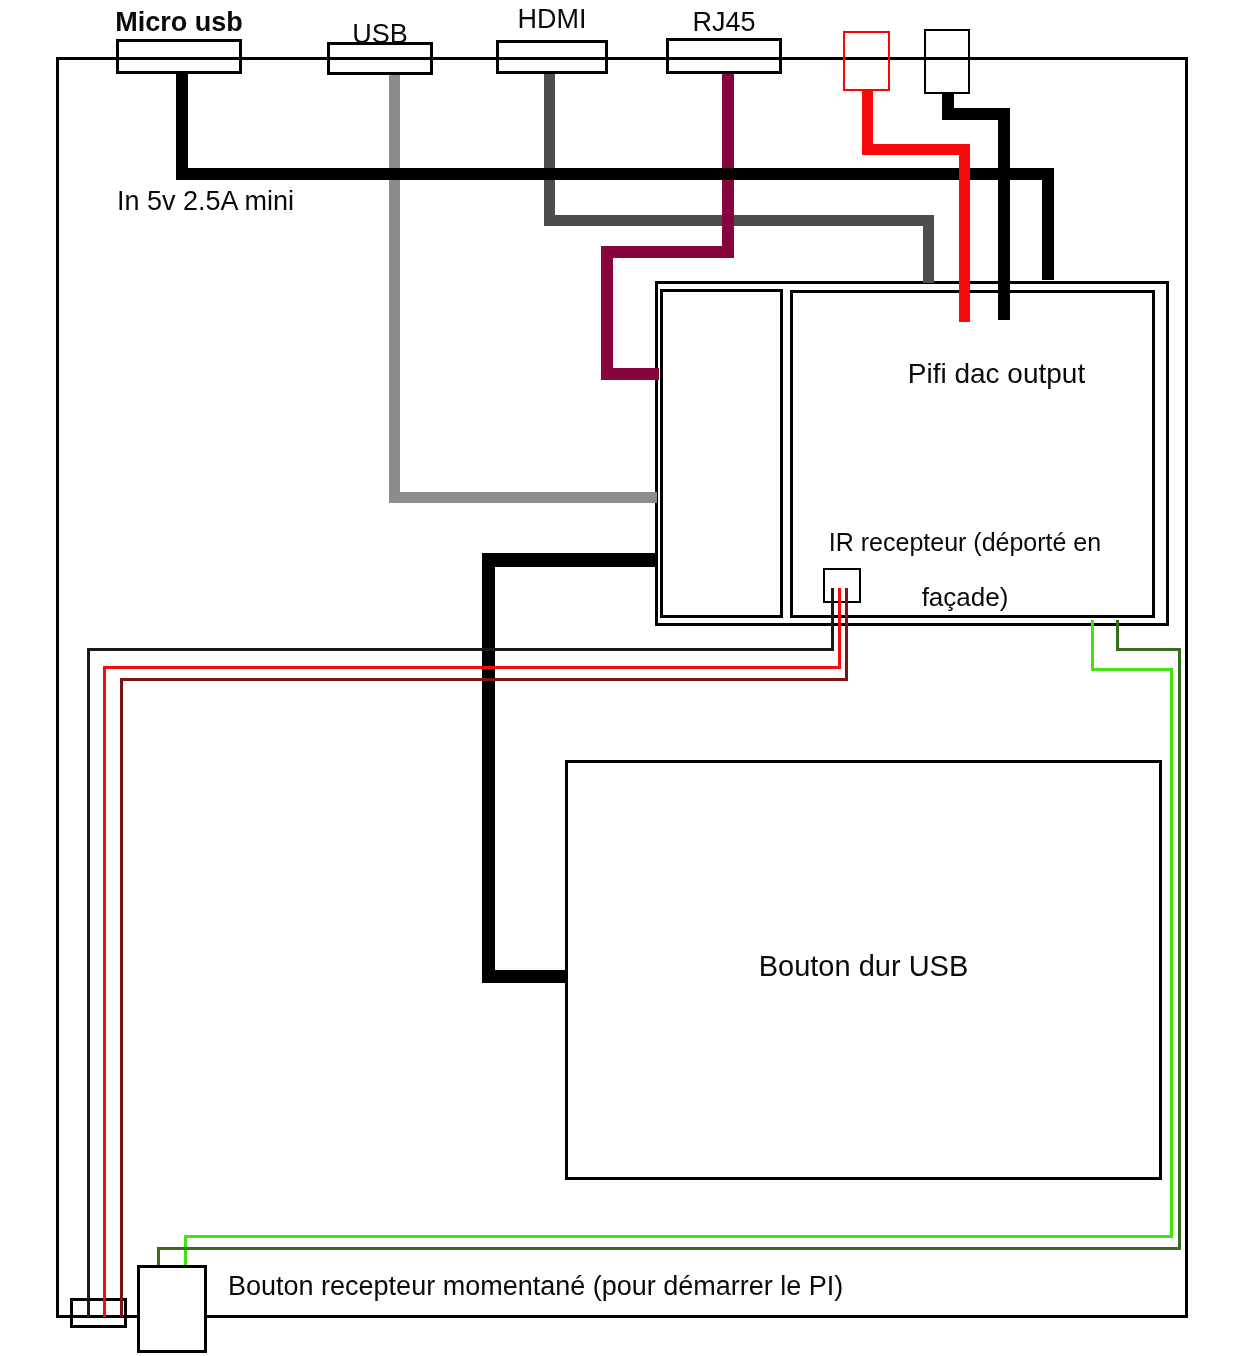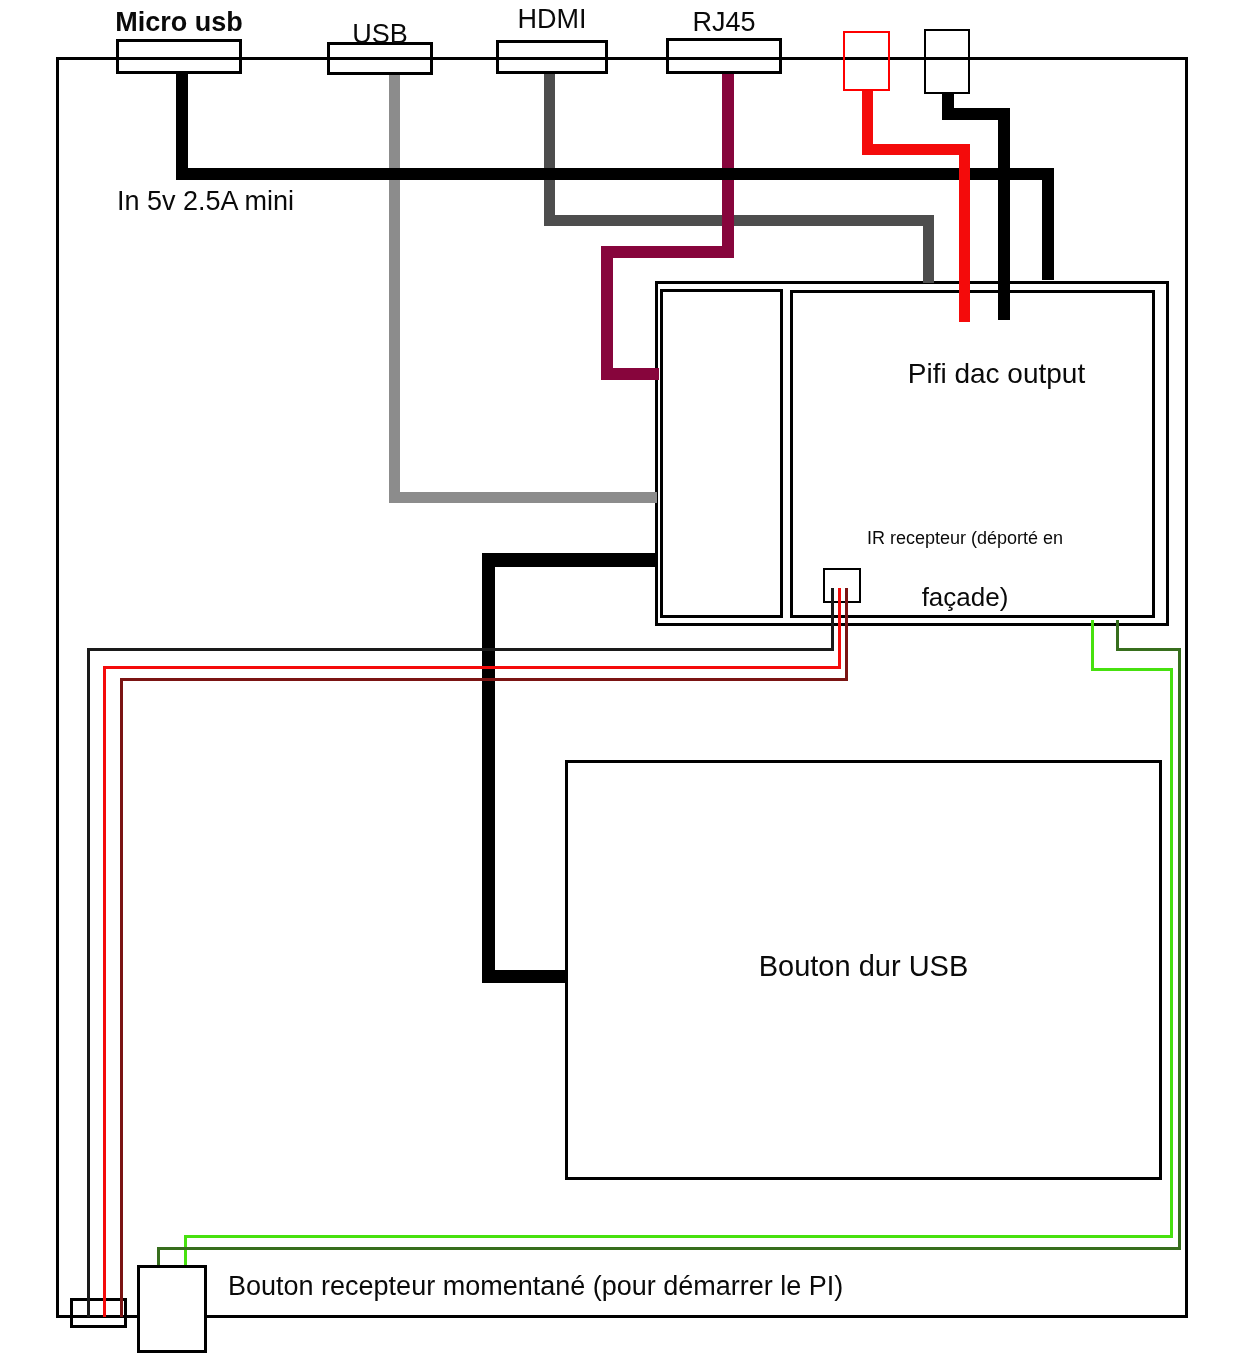--- a/index.html
+++ b/index.html
@@ -107,16 +107,16 @@
 </div>
 
 <div class="box" style="left:137px;top:1265px;width:70px;height:88px;background:#ffffff;"></div>
 
 <div class="lbl center" style="left:104px;top:7px;width:150px;font-size:27px;font-weight:bold;">Micro usb</div>
 <div class="lbl center" style="left:327px;top:11px;width:106px;font-size:27px;margin-top:8px;">USB</div>
 <div class="lbl center" style="left:496px;top:4px;width:112px;font-size:27px;">HDMI</div>
 <div class="lbl center" style="left:666px;top:7px;width:116px;font-size:27px;">RJ45</div>
 <div class="lbl" style="left:117px;top:186px;font-size:27px;">In 5v 2.5A mini</div>
 <div class="lbl center" style="left:790px;top:358px;width:365px;font-size:28px;margin-left:24px;">Pifi dac output</div>
-<div class="lbl center" style="left:795px;top:528px;width:340px;font-size:18px;">IR recepteur (déporté en</div>
+<div class="lbl center" style="left:795px;top:528px;width:340px;font-size:25px;">IR recepteur (déporté en</div>
 <div class="lbl center" style="left:795px;top:562px;width:340px;font-size:26px;margin-top:20px;">façade)</div>
 <div class="lbl center" style="left:565px;top:950px;width:597px;font-size:29px;">Bouton dur USB</div>
 <div class="lbl" style="left:228px;top:1271px;font-size:27px;">Bouton recepteur momentané (pour démarrer le PI)</div>
 
 </body></html>

